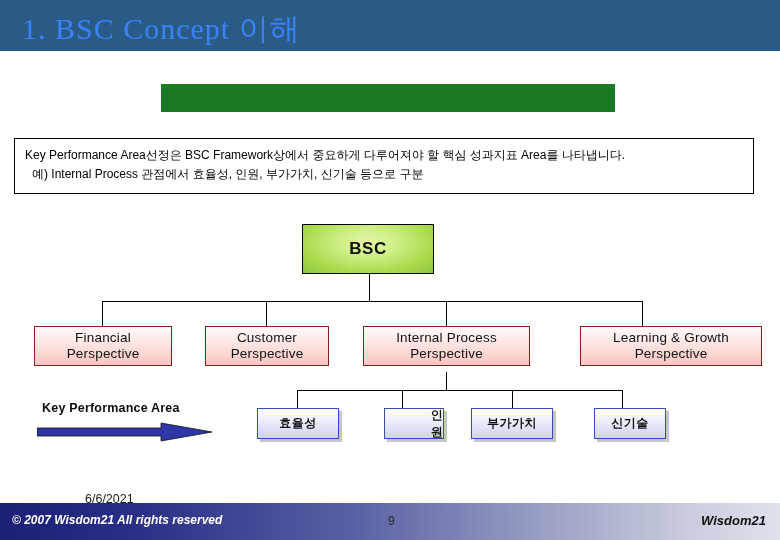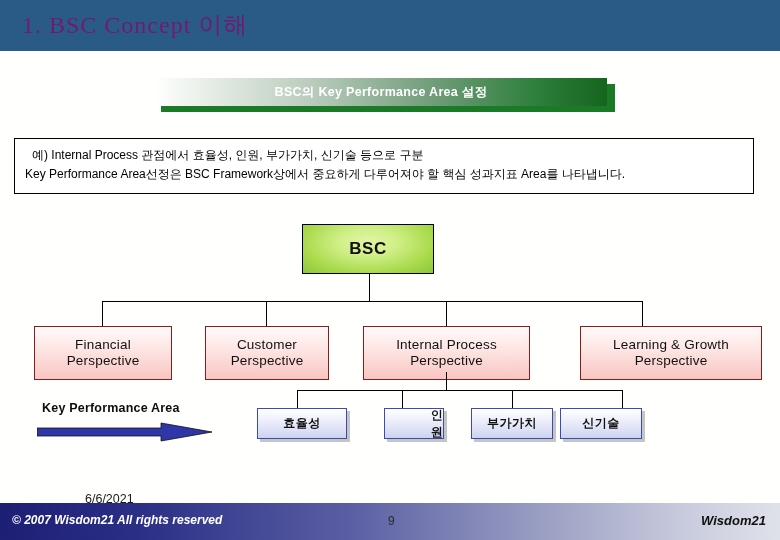--- a/index.html
+++ b/index.html
@@ -21,23 +21,23 @@
     left: 0; top: 0;
     width: 780px;
     height: 51px;
     background: #2a5b87;
   }
   .header-title {
     position: absolute;
     left: 22px;
     top: 9px;
     font-family: "Liberation Serif", "DejaVu Serif", serif;
-    font-size: 24px;
+    font-size: 30px;
     letter-spacing: 1px;
-    color: #701a75;
+    color: #3b82f6;
     white-space: nowrap;
   }
 
   
   .banner-wrap {
     position: absolute;
     left: 155px;
     top: 78px;
     width: 460px;
     height: 34px;
@@ -108,21 +108,21 @@
     color: #111111;
     letter-spacing: .5px;
   }
 
   
   .ln { position: absolute; background: #000000; }
 
   
   .persp {
     position: absolute;
-    height: 54px;
+    height: 40px;
     border: 1px solid #8a1c1c;
     box-sizing: border-box;
     background: linear-gradient(to bottom, #fffafa 0%, #fde6e4 42%, #f8c6c2 100%);
     display: flex;
     align-items: center;
     justify-content: center;
     text-align: center;
   }
   .persp-label {
     font-size: 13.5px;
@@ -167,24 +167,24 @@
     display: flex;
     align-items: center;
     justify-content: center;
   }
   .kpa-text {
     font-size: 12px;
     font-weight: bold;
     color: #111111;
     letter-spacing: .5px;
   }
-  #kpa-0 { left: 257px; width: 90px; }
+  #kpa-0 { left: 257px; width: 82px; }
   #kpa-1 { left: 384px; width: 60px; padding-left: 46px; }
   #kpa-2 { left: 471px; width: 82px; }
-  #kpa-3 { left: 560px; width: 82px; }
+  #kpa-3 { left: 594px; width: 72px; }
 
   
   .footer-date {
     position: absolute;
     left: 42px;
     top: 492px;
     font-size: 12.5px;
     color: #1a1a1a;
     white-space: nowrap;
     margin-left: 43px;
@@ -226,28 +226,25 @@
   }
 </style>
 </head>
 <body>
 
 <div class="header-bar"></div>
 <div class="header-title">1. BSC Concept 이해</div>
 
 <div class="banner-wrap">
   <div class="banner-shadow"></div>
-  <div class="banner">
-    <span class="banner-text">BSC의  Key Performance Area 설정</span>
-  </div>
 </div>
 
 <div class="desc-box">
+  <div class="desc-line">Key Performance Area선정은 BSC Framework상에서 중요하게 다루어져야 할 핵심 성과지표 Area를 나타냅니다.</div>
   <div class="desc-line indent">예) Internal Process 관점에서 효율성, 인원, 부가가치, 신기술 등으로 구분</div>
-  <div class="desc-line">Key Performance Area선정은 BSC Framework상에서 중요하게 다루어져야 할 핵심 성과지표 Area를 나타냅니다.</div>
 </div>
 
 <div class="bsc-box">
   <span class="bsc-label">BSC</span>
 </div>
 
 <div class="ln" style="left:369px; top:274px; width:1px; height:27px;"></div>
 
 <div class="ln" style="left:102px; top:301px; width:540px; height:1px;"></div>
 

